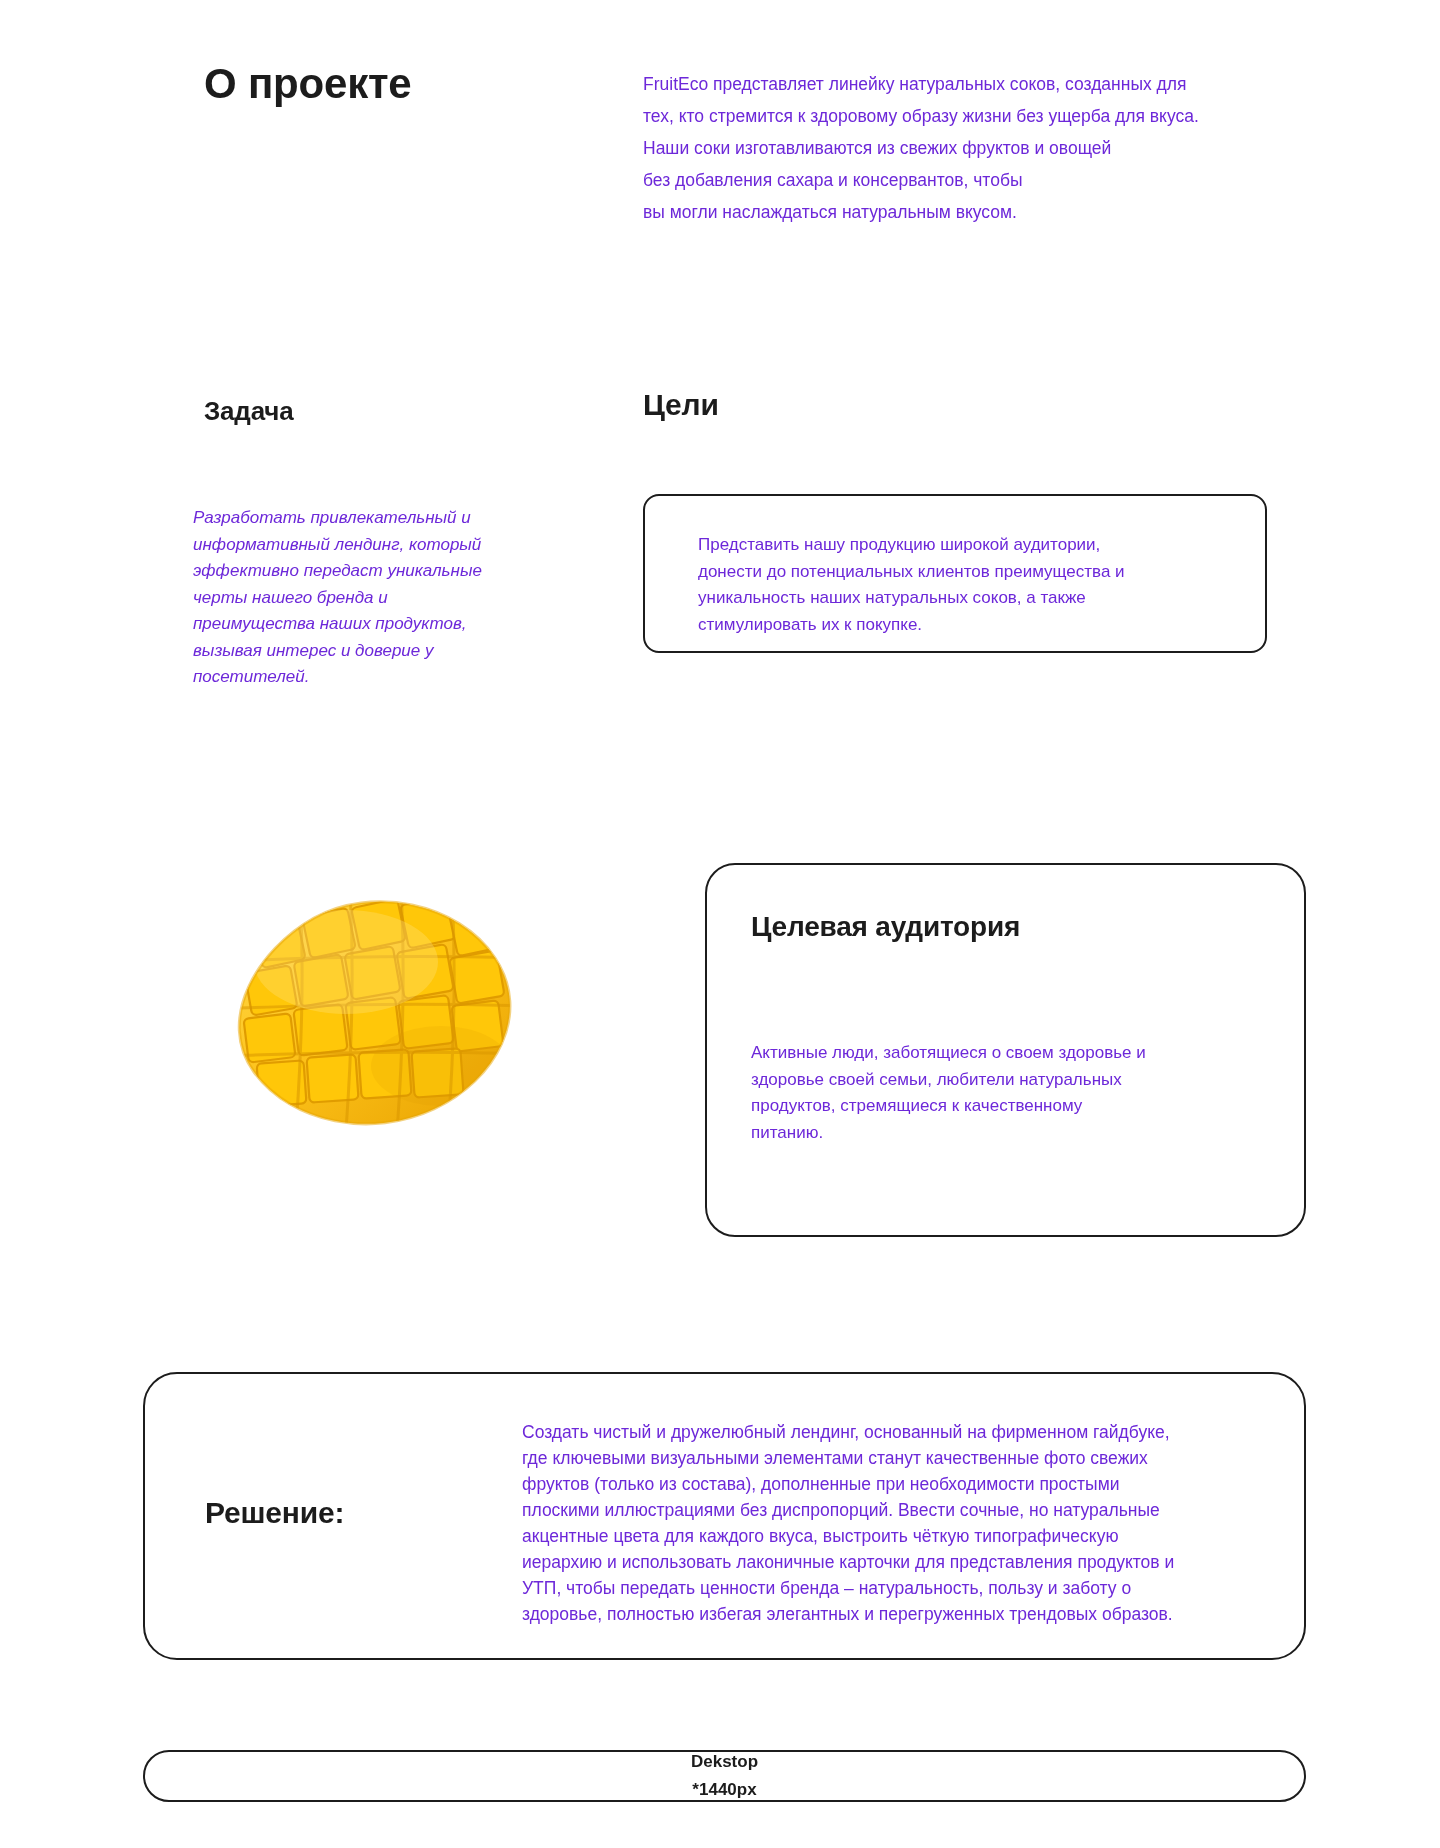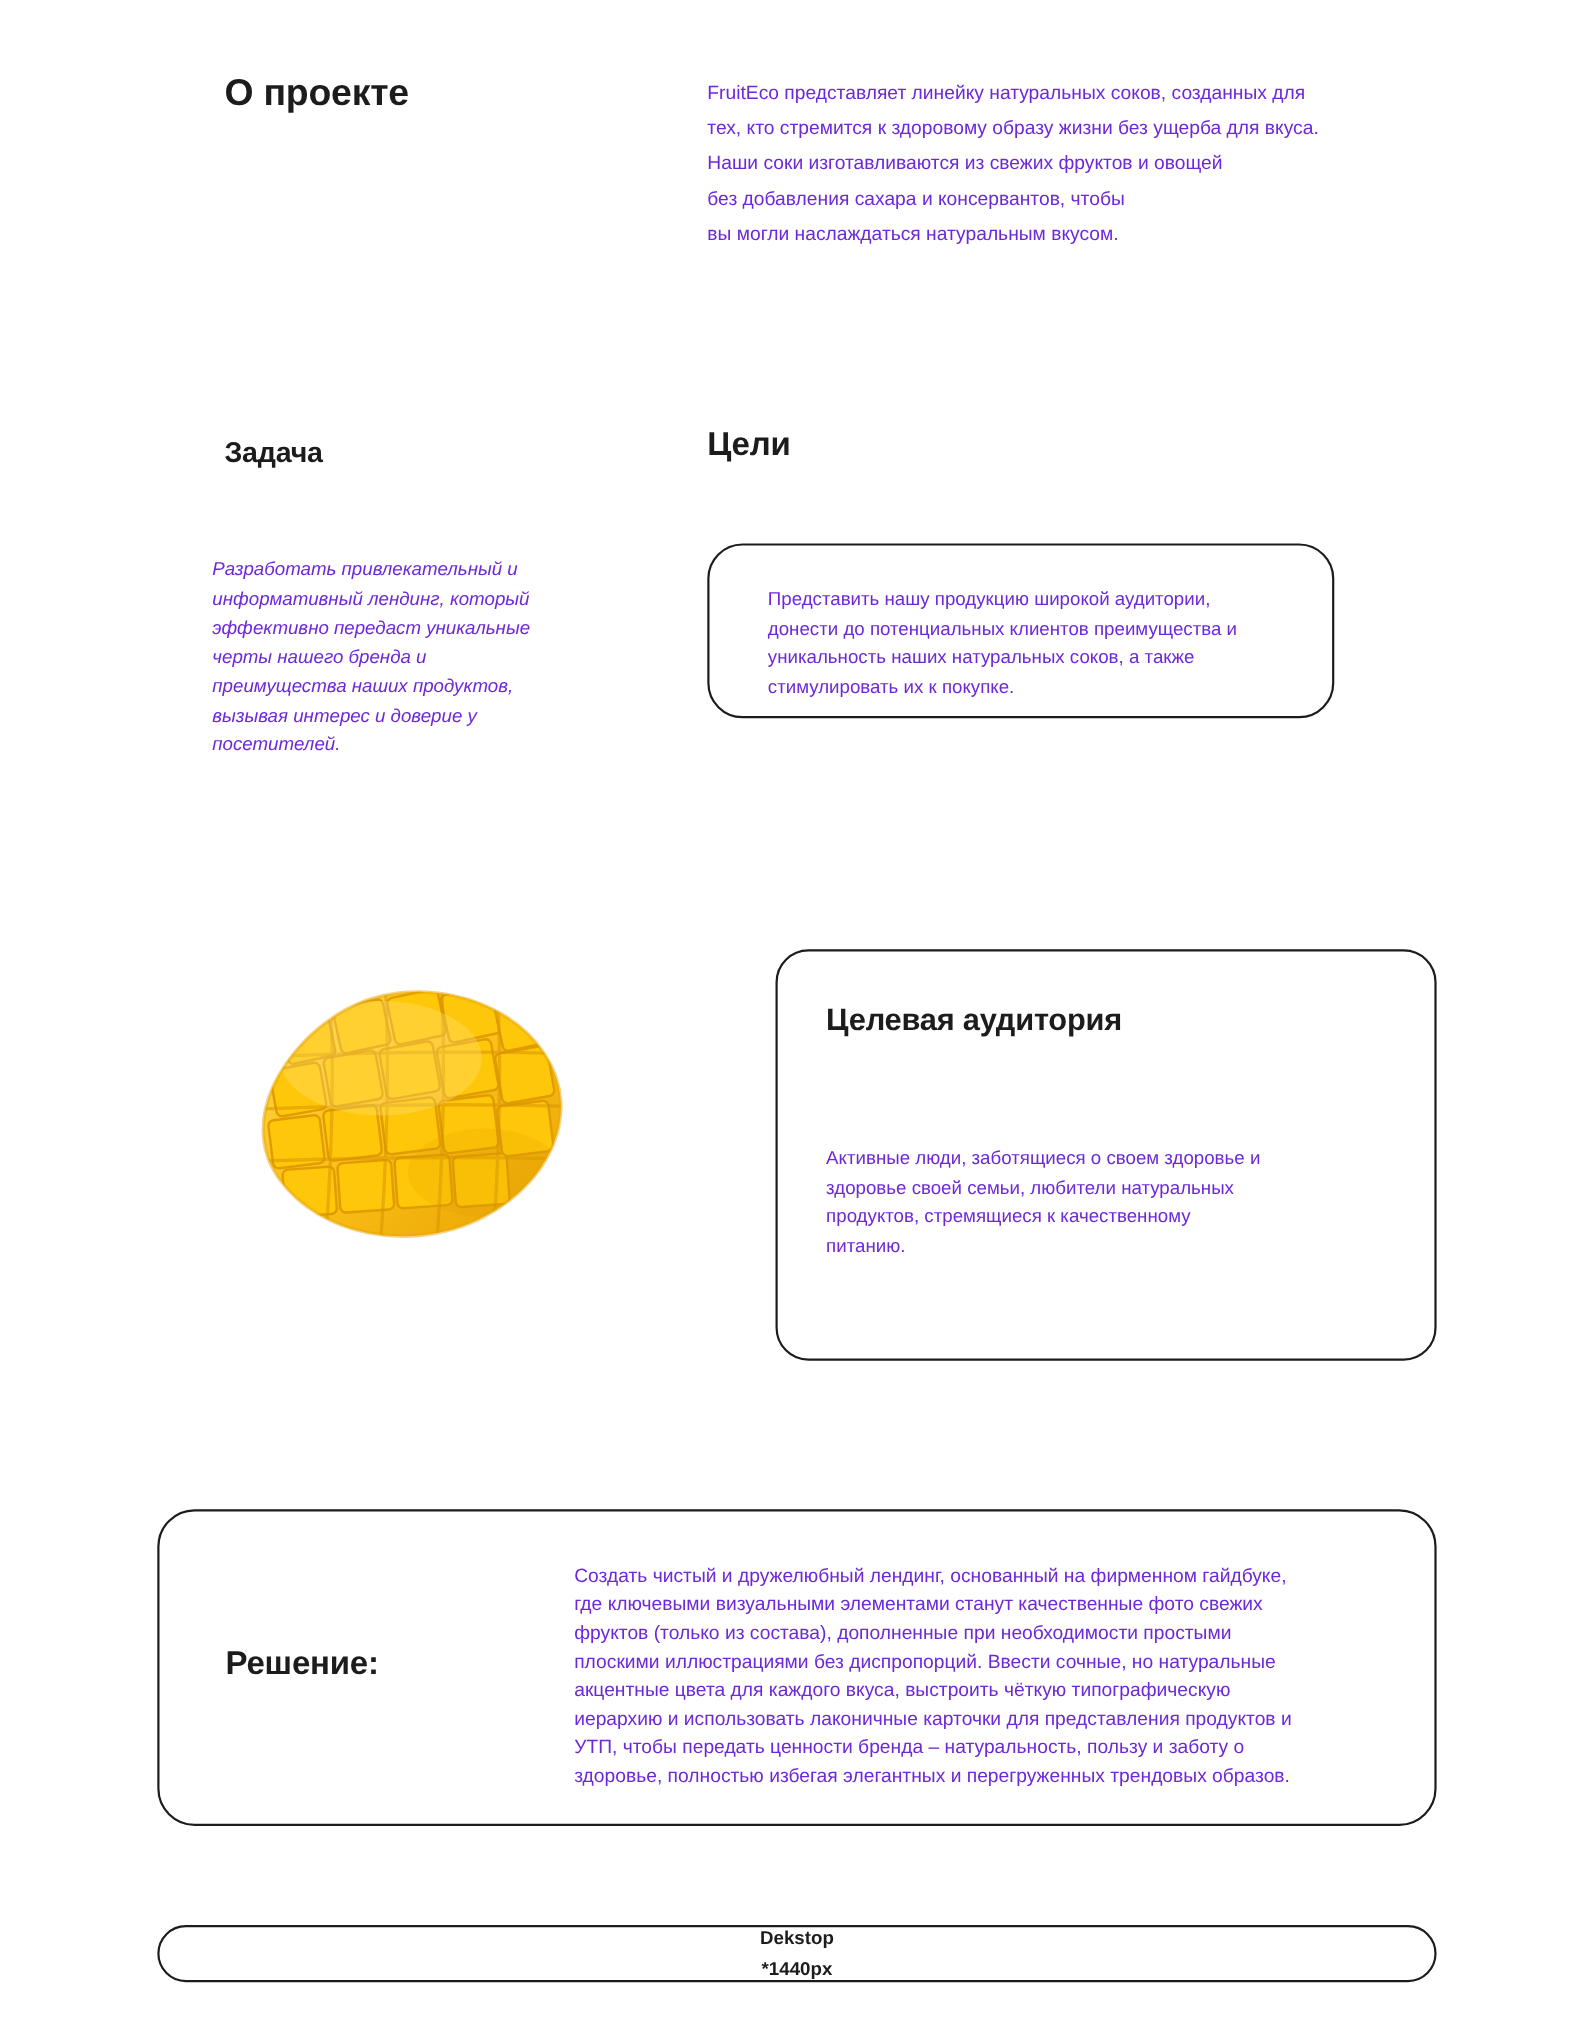--- a/index.html
+++ b/index.html
@@ -34,21 +34,21 @@
     color: #6d28d9;
     margin: 0;
     white-space: pre-line;
   }
 
   
   .about-title {
     position: absolute;
     left: 204px;
     top: 64px;
-    font-size: 34px;
+    font-size: 42px;
     line-height: 40px;
   }
   .about-text {
     position: absolute;
     left: 643px;
     top: 68px;
     width: 650px;
     font-size: 17.5px;
     line-height: 32px;
   }
@@ -81,23 +81,23 @@
   }
   .card {
     position: absolute;
     border: 2.4px solid #1c1c1c;
     background: #ffffff;
     box-sizing: border-box;
   }
   .goals-card {
     left: 643px;
     top: 494px;
-    width: 570px;
+    width: 624px;
     height: 159px;
-    border-radius: 32px;
+    border-radius: 16px;
   }
   .goals-card-text {
     position: absolute;
     left: 53px;
     top: 36px;
     width: 540px;
     font-size: 17px;
     line-height: 26.5px;
   }
 

